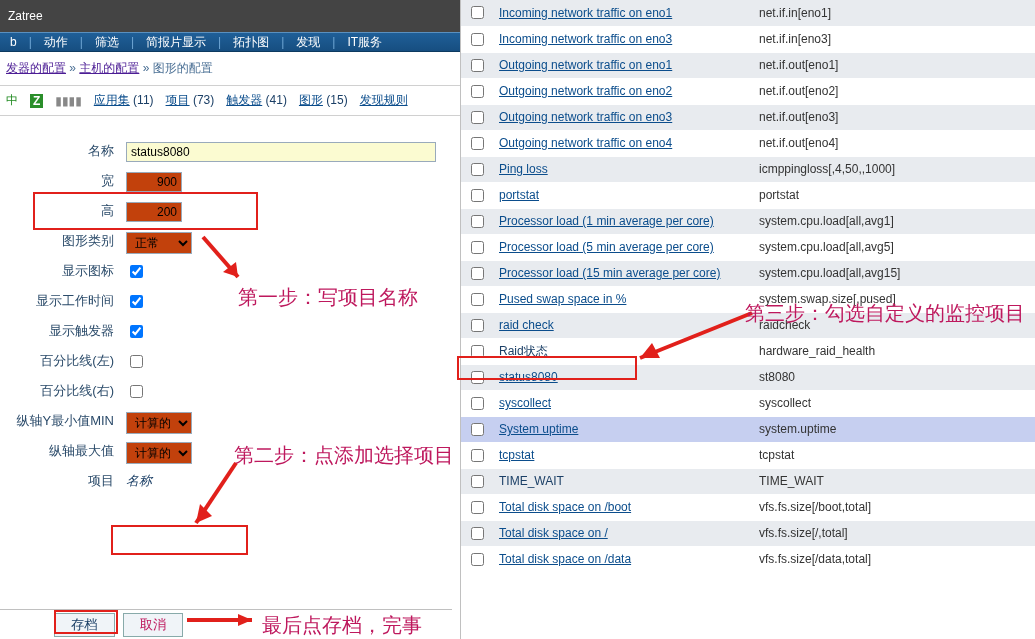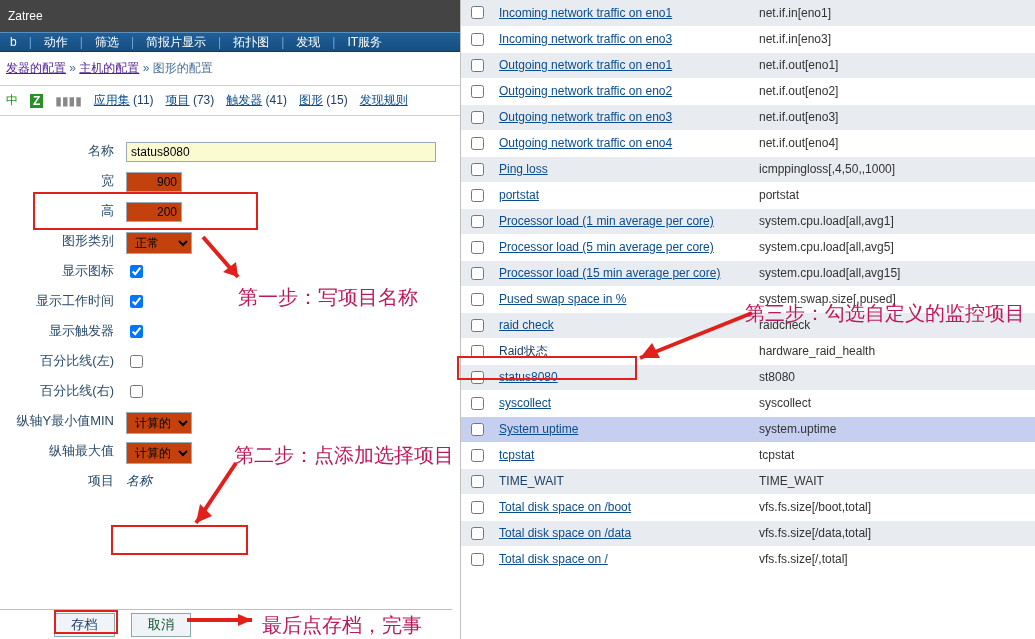--- a/index.html
+++ b/index.html
@@ -26,22 +26,22 @@
   .lab { width: 126px; text-align:right; padding-right:12px; color:#2b4b6a; font-size:13px;}
   .ctrl input[type=text], .ctrl input.num, .ctrl select {
     border:1px solid #9ab; background:#c2410c; font-size:12px; padding:2px 4px;
   }
   .name-input { width: 310px; background:#fbfbd1 !important; }
   .num { width:56px; text-align:right;}
   .ctrl select { width:66px;}
   .addbtn { display:inline-block; padding:0 8px; color:#0b4d8c; text-decoration:underline; cursor:pointer; }
   .thlabel { font-size:13px; font-style: italic;}
 
-  .footer { position:absolute; bottom:0; left:0; right:8px; height:30px; border-top:1px solid #c0c0c0; display:flex; align-items:center; padding-left:54px; gap:16px;}
-  .btn { border:1px solid #8aa; padding:2px 16px; background:#f0f4f8; color:#14532d; cursor:pointer;}
+  .footer { position:absolute; bottom:0; left:0; right:8px; height:30px; border-top:1px solid #c0c0c0; display:flex; align-items:center; padding-left:54px; gap:8px;}
+  .btn { border:1px solid #8aa; padding:2px 16px; background:#f0f4f8; color:#be185d; cursor:pointer;}
   .btn.primary { color:#1b3f66; }
 
   
   .tbl { width:100%; border-collapse: collapse; }
   .tbl tr { height: 26px; }
   .tbl tr:nth-child(odd) td { background:#e8ebef; }
   .tbl td { padding:0 6px; border-bottom:1px solid #fff; vertical-align:middle; font-size:12px;}
   .tbl td.key { color:#333; }
   .tbl td.name a { color:#0b4d8c; text-decoration: underline;}
   .tbl td.cbcell { width:22px; text-align:center;}
@@ -245,27 +245,27 @@
             <td class="name" style="width: 260px;">TIME_WAIT</td>
             <td class="key">TIME_WAIT</td>
           </tr>
           <tr>
             <td class="cbcell"><input type="checkbox" style=""></td>
             <td class="name" style="width: 260px;"><a>Total disk space on /boot</a></td>
             <td class="key">vfs.fs.size[/boot,total]</td>
           </tr>
           <tr>
             <td class="cbcell"><input type="checkbox" style=""></td>
+            <td class="name" style="width: 260px;"><a>Total disk space on /</a></td>
+            <td class="key">vfs.fs.size[/,total]</td>
+          </tr>
+          <tr>
+            <td class="cbcell"><input type="checkbox" style=""></td>
             <td class="name" style="width: 260px;"><a>Total disk space on /data</a></td>
             <td class="key">vfs.fs.size[/data,total]</td>
-          </tr>
-          <tr>
-            <td class="cbcell"><input type="checkbox" style=""></td>
-            <td class="name" style="width: 260px;"><a>Total disk space on /</a></td>
-            <td class="key">vfs.fs.size[/,total]</td>
           </tr>
         </tbody>
       </table>
   </div>
 </div>
 
 <div class="redbox" style="left:33px;  top:192px; width:225px; height:38px;"></div>
 <div class="redtxt" style="left:238px; top:284px;">第一步：写项目名称</div>
 <svg class="arrow" style="left:198px; top:232px;" width="50" height="60">
     <path d="M5 5 L40 45" stroke="#e1201b" stroke-width="4"></path>

